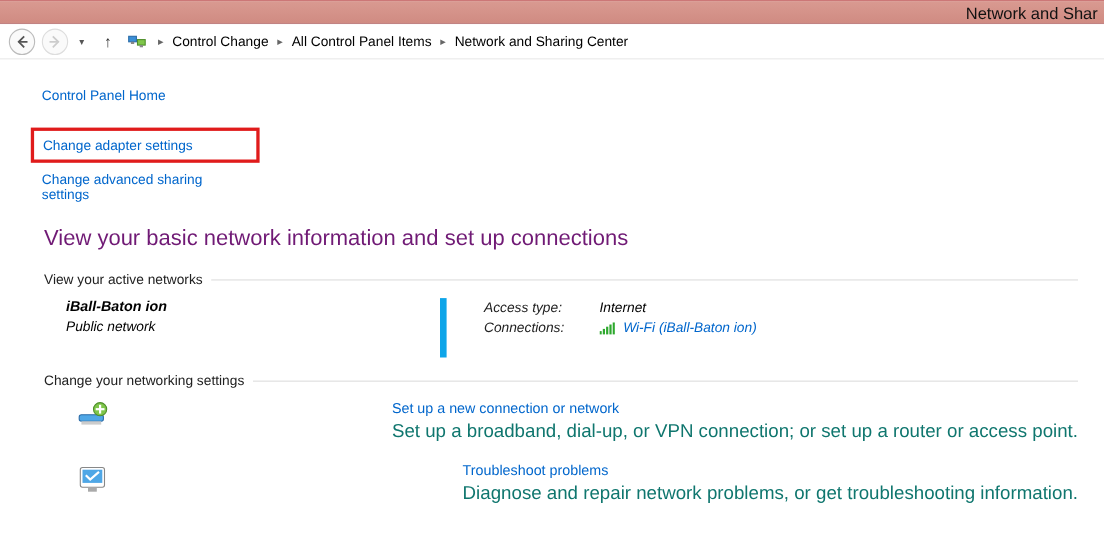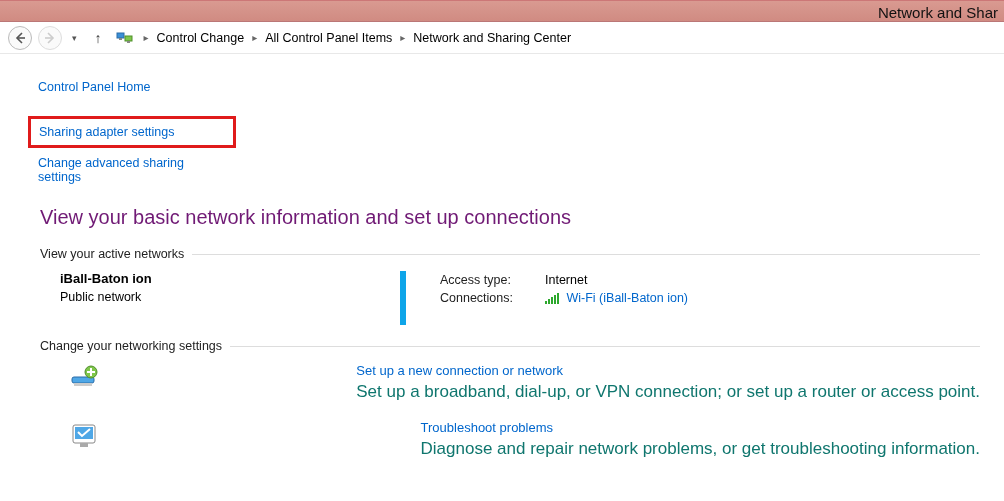--- a/index.html
+++ b/index.html
@@ -103,20 +103,21 @@
     gap: 8px;
   }
   .section-header .rule {
     flex: 1;
     height: 1px;
     background: #ddd;
   }
   .network-box {
     display: flex;
     margin: 10px 0 8px 20px;
+    font-style: italic;
   }
   .network-left { flex: 0 0 340px; }
   .network-left .nname { font-weight: 700; font-size: 13px; }
   .network-left .ntype { font-size: 12.5px; margin-top: 4px; }
   .network-right { border-left: 6px solid #0ea5e9; padding-left: 30px; min-height: 54px;}
   .network-right table { font-size: 12.5px; border-collapse: collapse; }
   .network-right td { padding: 2px 4px; vertical-align: middle; }
   .network-right .label { color: #222; width: 105px; }
   .link { color: #0066cc; text-decoration: none; }
   .signal-icon {
@@ -185,21 +186,21 @@
     <span class="bc-sep">▸</span>
     <span class="bc-item">Network and Sharing Center</span>
   </div>
 </div>
 
 <div class="content">
   <div class="sidebar">
     <a href="#">Control Panel Home</a>
     <div style="height:14px"></div>
     <div class="highlighted">
-      <a href="#" style="padding:0">Sharing adapter settings</a>
+      <a href="#" style="padding:0">Change adapter settings</a>
     </div>
     <a href="#">Change advanced sharing settings</a>
   </div>
 
   <div class="main">
     <div class="page-title">View your basic network information and set up connections</div>
 
     <div class="section-header">
       <span>View your active networks</span>
       <span class="rule"></span>

